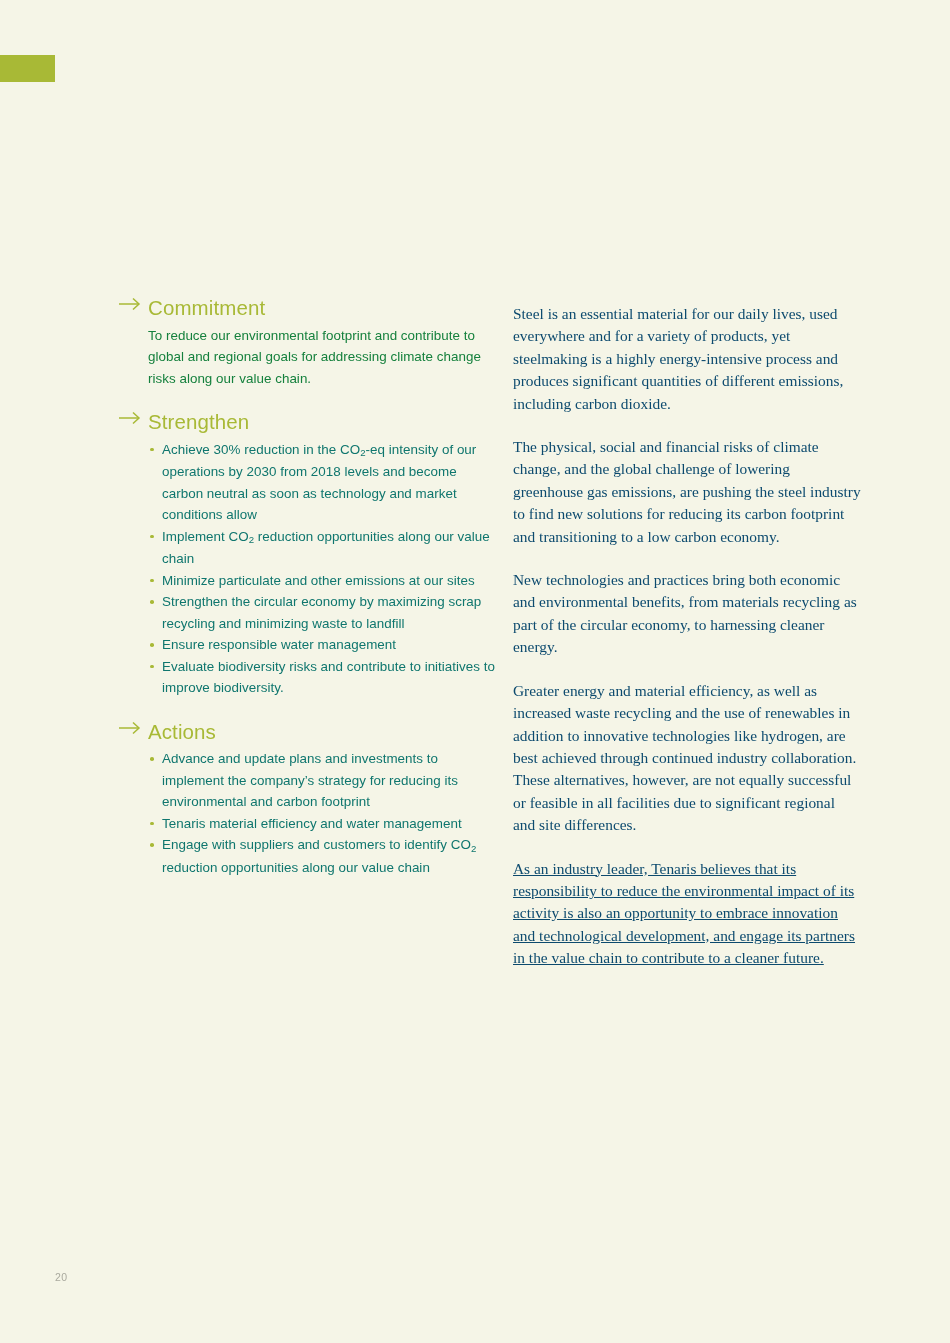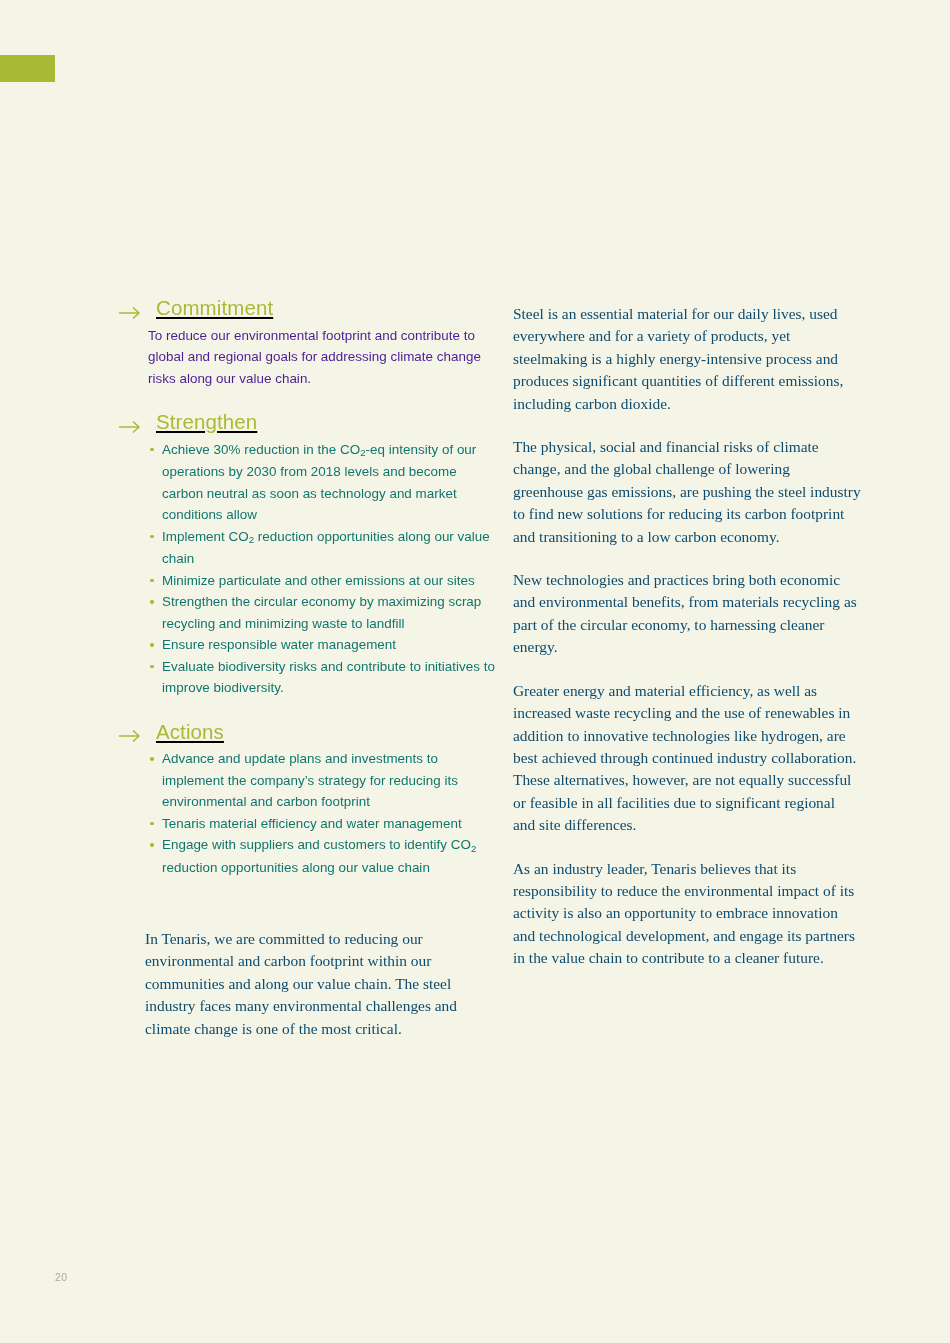--- a/index.html
+++ b/index.html
@@ -51,24 +51,23 @@
   
   .section {
     margin-bottom: 0;
   }
   .section + .section {
     margin-top: 22px;
   }
 
   .heading-row {
     display: flex;
-    align-items: flex-end;
-    gap: 8px;
+    align-items: flex-start;
+    gap: 0;
     margin-bottom: 5px;
-    text-decoration: underline;
   }
   .arrow-icon {
     width: 30px;
     flex: 0 0 30px;
     color: #a8b936;
     font-size: 17px;
     line-height: 1;
     display: block;
   }
   .arrow-icon svg { display: block; }
@@ -76,21 +75,21 @@
     color: #a8b936;
     font-size: 20.5px;
     line-height: 1.1;
     letter-spacing: 0.1px;
     font-weight: 400;
   }
 
   
   .lead-para {
     margin: 0 0 0 30px;
-    color: #4c1d95;
+    color: #15803d;
     font-size: 13.4px;
     line-height: 21.5px;
     letter-spacing: 0.03px;
   }
 
   
   ul.bullets {
     list-style: none;
     margin: 0;
     padding: 0 0 0 30px;
@@ -123,21 +122,21 @@
 
   
   .serif-para {
     font-family: "Liberation Serif", serif;
     color: #0c4a6e;
     font-size: 15.4px;
     line-height: 22.4px;
     margin: 0 0 21px 0;
     letter-spacing: 0.01px;
   }
-  .serif-para:last-child { margin-bottom: 0; }
+  .serif-para:last-child { margin-bottom: 0; text-decoration: underline; }
 
   .left-serif {
     position: absolute;
     left: 145px;
     top: 928px;
     width: 352px;
   }
 
   
   .page-number {
@@ -203,23 +202,20 @@
       </div>
       <ul class="bullets">
           <li>Advance and update plans and investments to implement the company’s strategy for reducing its environmental and carbon footprint</li>
           <li>Tenaris material efficiency and water management</li>
           <li>Engage with suppliers and customers to identify CO<sub>2</sub> reduction opportunities along our value chain</li>
         </ul>
     </div>
 
   </div>
 
-  <div class="left-serif">
-      <p class="serif-para">In Tenaris, we are committed to reducing our environmental and carbon footprint within our communities and along our value chain. The steel industry faces many environmental challenges and climate change is one of the most critical.</p>
-    </div>
 
   <div class="col-right">
       <p class="serif-para">Steel is an essential material for our daily lives, used everywhere and for a variety of products, yet steelmaking is a highly energy-intensive process and produces significant quantities of different emissions, including carbon dioxide.</p>
       <p class="serif-para">The physical, social and financial risks of climate change, and the global challenge of lowering greenhouse gas emissions, are pushing the steel industry to find new solutions for reducing its carbon footprint and transitioning to a low carbon economy.</p>
       <p class="serif-para">New technologies and practices bring both economic and environmental benefits, from materials recycling as part of the circular economy, to harnessing cleaner energy.</p>
       <p class="serif-para">Greater energy and material efficiency, as well as increased waste recycling and the use of renewables in addition to innovative technologies like hydrogen, are best achieved through continued industry collaboration. These alternatives, however, are not equally successful or feasible in all facilities due to significant regional and site differences.</p>
       <p class="serif-para">As an industry leader, Tenaris believes that its responsibility to reduce the environmental impact of its activity is also an opportunity to embrace innovation and technological development, and engage its partners in the value chain to contribute to a cleaner future.</p>
     </div>
 
   <div class="page-number">20</div>

